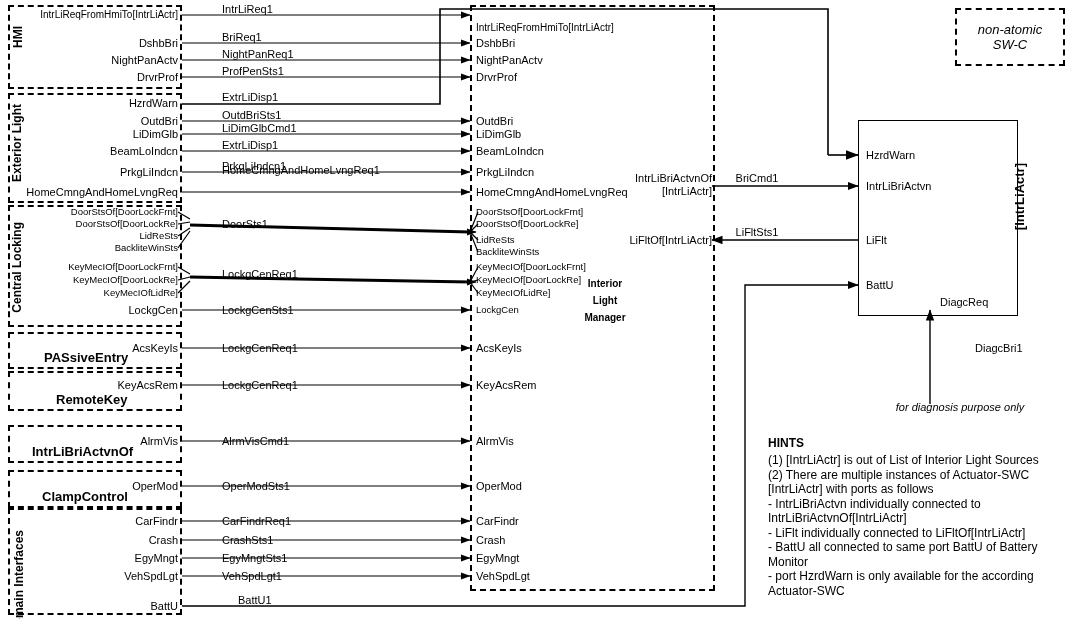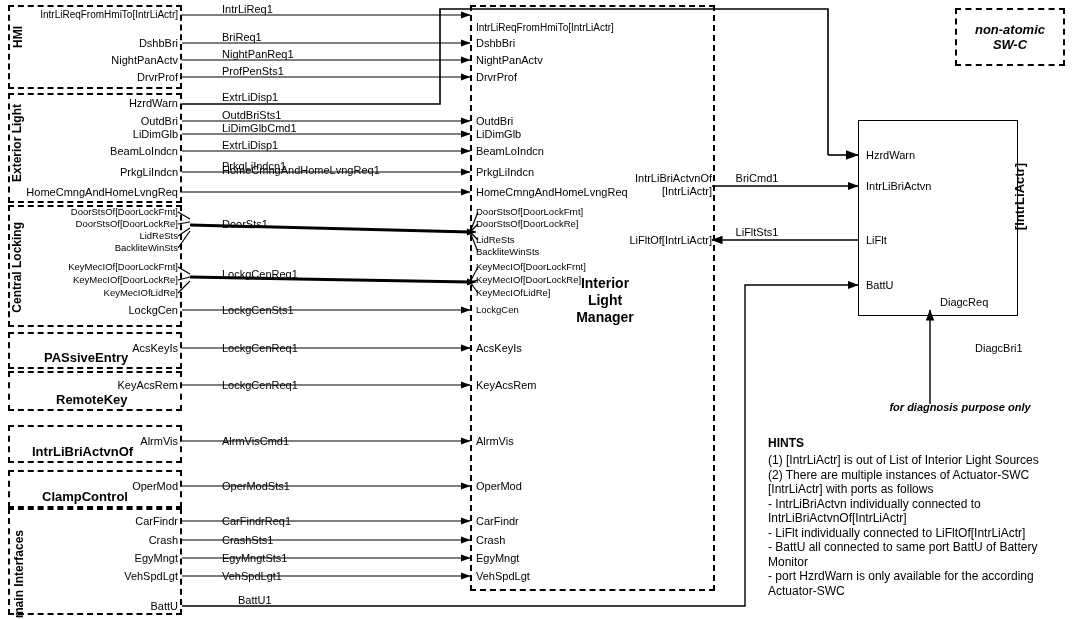--- a/index.html
+++ b/index.html
@@ -6,34 +6,34 @@
   body{width:1080px;height:619px;position:relative;
        font-family:"Liberation Sans",sans-serif;color:#000;overflow:hidden;}
   .canvas{position:absolute;left:0;top:0;width:1080px;height:619px;}
   svg.lines{position:absolute;left:0;top:0;width:1080px;height:619px;pointer-events:none;}
 
   
   .t{position:absolute;font-size:11px;line-height:12px;white-space:nowrap;}
   .t.r{text-align:right;}
   .t.c{text-align:center;}
   .bold{font-weight:bold;}
-  .ital{font-style:italic;font-weight:bold;}
+  .ital{font-style:italic;}
 
   
   .blk{position:absolute;border:2px dashed #000;box-sizing:border-box;}
   .blkname{position:absolute;font-size:13px;font-weight:bold;white-space:nowrap;}
   .vert{writing-mode:vertical-rl;transform:rotate(180deg);}
 
   
   .solid{position:absolute;border:1.5px solid #000;box-sizing:border-box;}
   .dashbox{position:absolute;border:2px dashed #000;box-sizing:border-box;
            display:flex;align-items:center;justify-content:center;text-align:center;}
 
   .hints{position:absolute;font-size:12px;line-height:14.5px;white-space:pre-line;}
-  .ilm{position:absolute;font-size:14px;font-weight:bold;text-align:center;line-height:17px;}
+  .ilm{position:absolute;font-size:10px;font-weight:bold;text-align:center;line-height:17px;}
 </style>
 </head>
 <body>
 
 <div class="canvas">
 
   <svg class="lines" viewBox="0 0 1080 619">
     <defs>
       <marker id="arw" markerWidth="8" markerHeight="8" refX="7.5" refY="3" orient="auto" markerUnits="strokeWidth">
         <path d="M0,0 L8,3 L0,6 z" fill="#000"></path>

